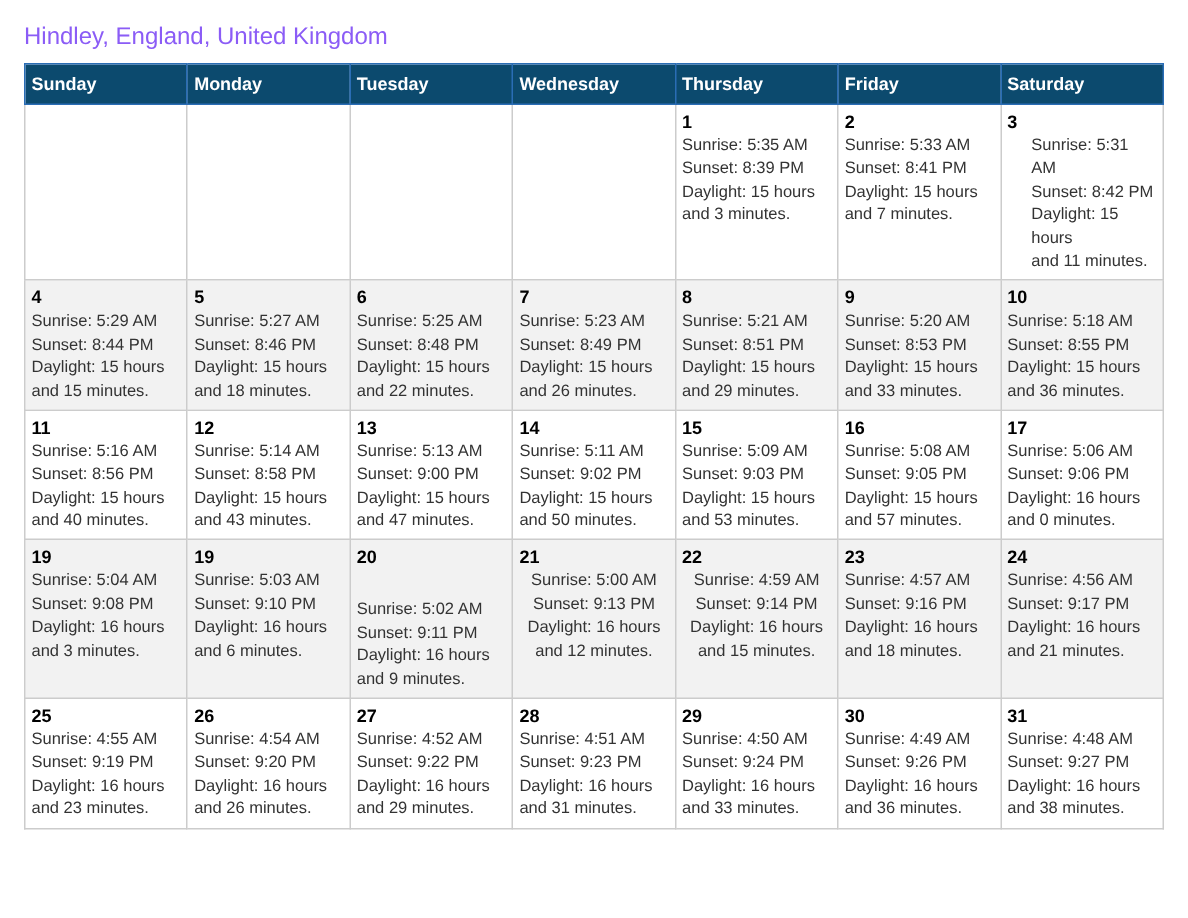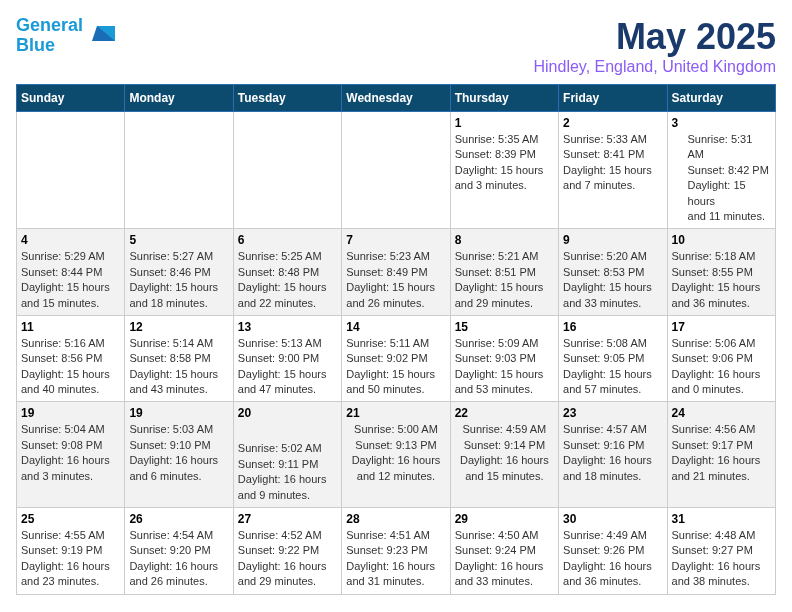--- a/index.html
+++ b/index.html
@@ -81,34 +81,21 @@
       color: #333;
       font-size: 11px;
       line-height: 1.4;
     }
     .empty { background: #fff !important; }
   </style>
 </head>
 <body>
 
 <div class="header">
-  <div class="logo">
-    <div>
-      <div class="logo-text">
-        <span>General</span><br>
-        <span style="color:#1a9ad7;">Blue</span>
-      </div>
-    </div>
-    <svg class="logo-icon" viewBox="0 0 30 30">
-      <polygon points="10,5 28,5 28,20 10,20" fill="#1a9ad7"></polygon>
-      <polygon points="10,5 28,20 5,20" fill="#1a6db5"></polygon>
-    </svg>
-  </div>
   <div class="title-block">
-    <div class="month-title">May 2025</div>
     <div class="location">Hindley, England, United Kingdom</div>
   </div>
 </div>
 
 <table>
   <thead>
     <tr>
     <th>Sunday</th>
         <th>Monday</th>
         <th>Tuesday</th>

